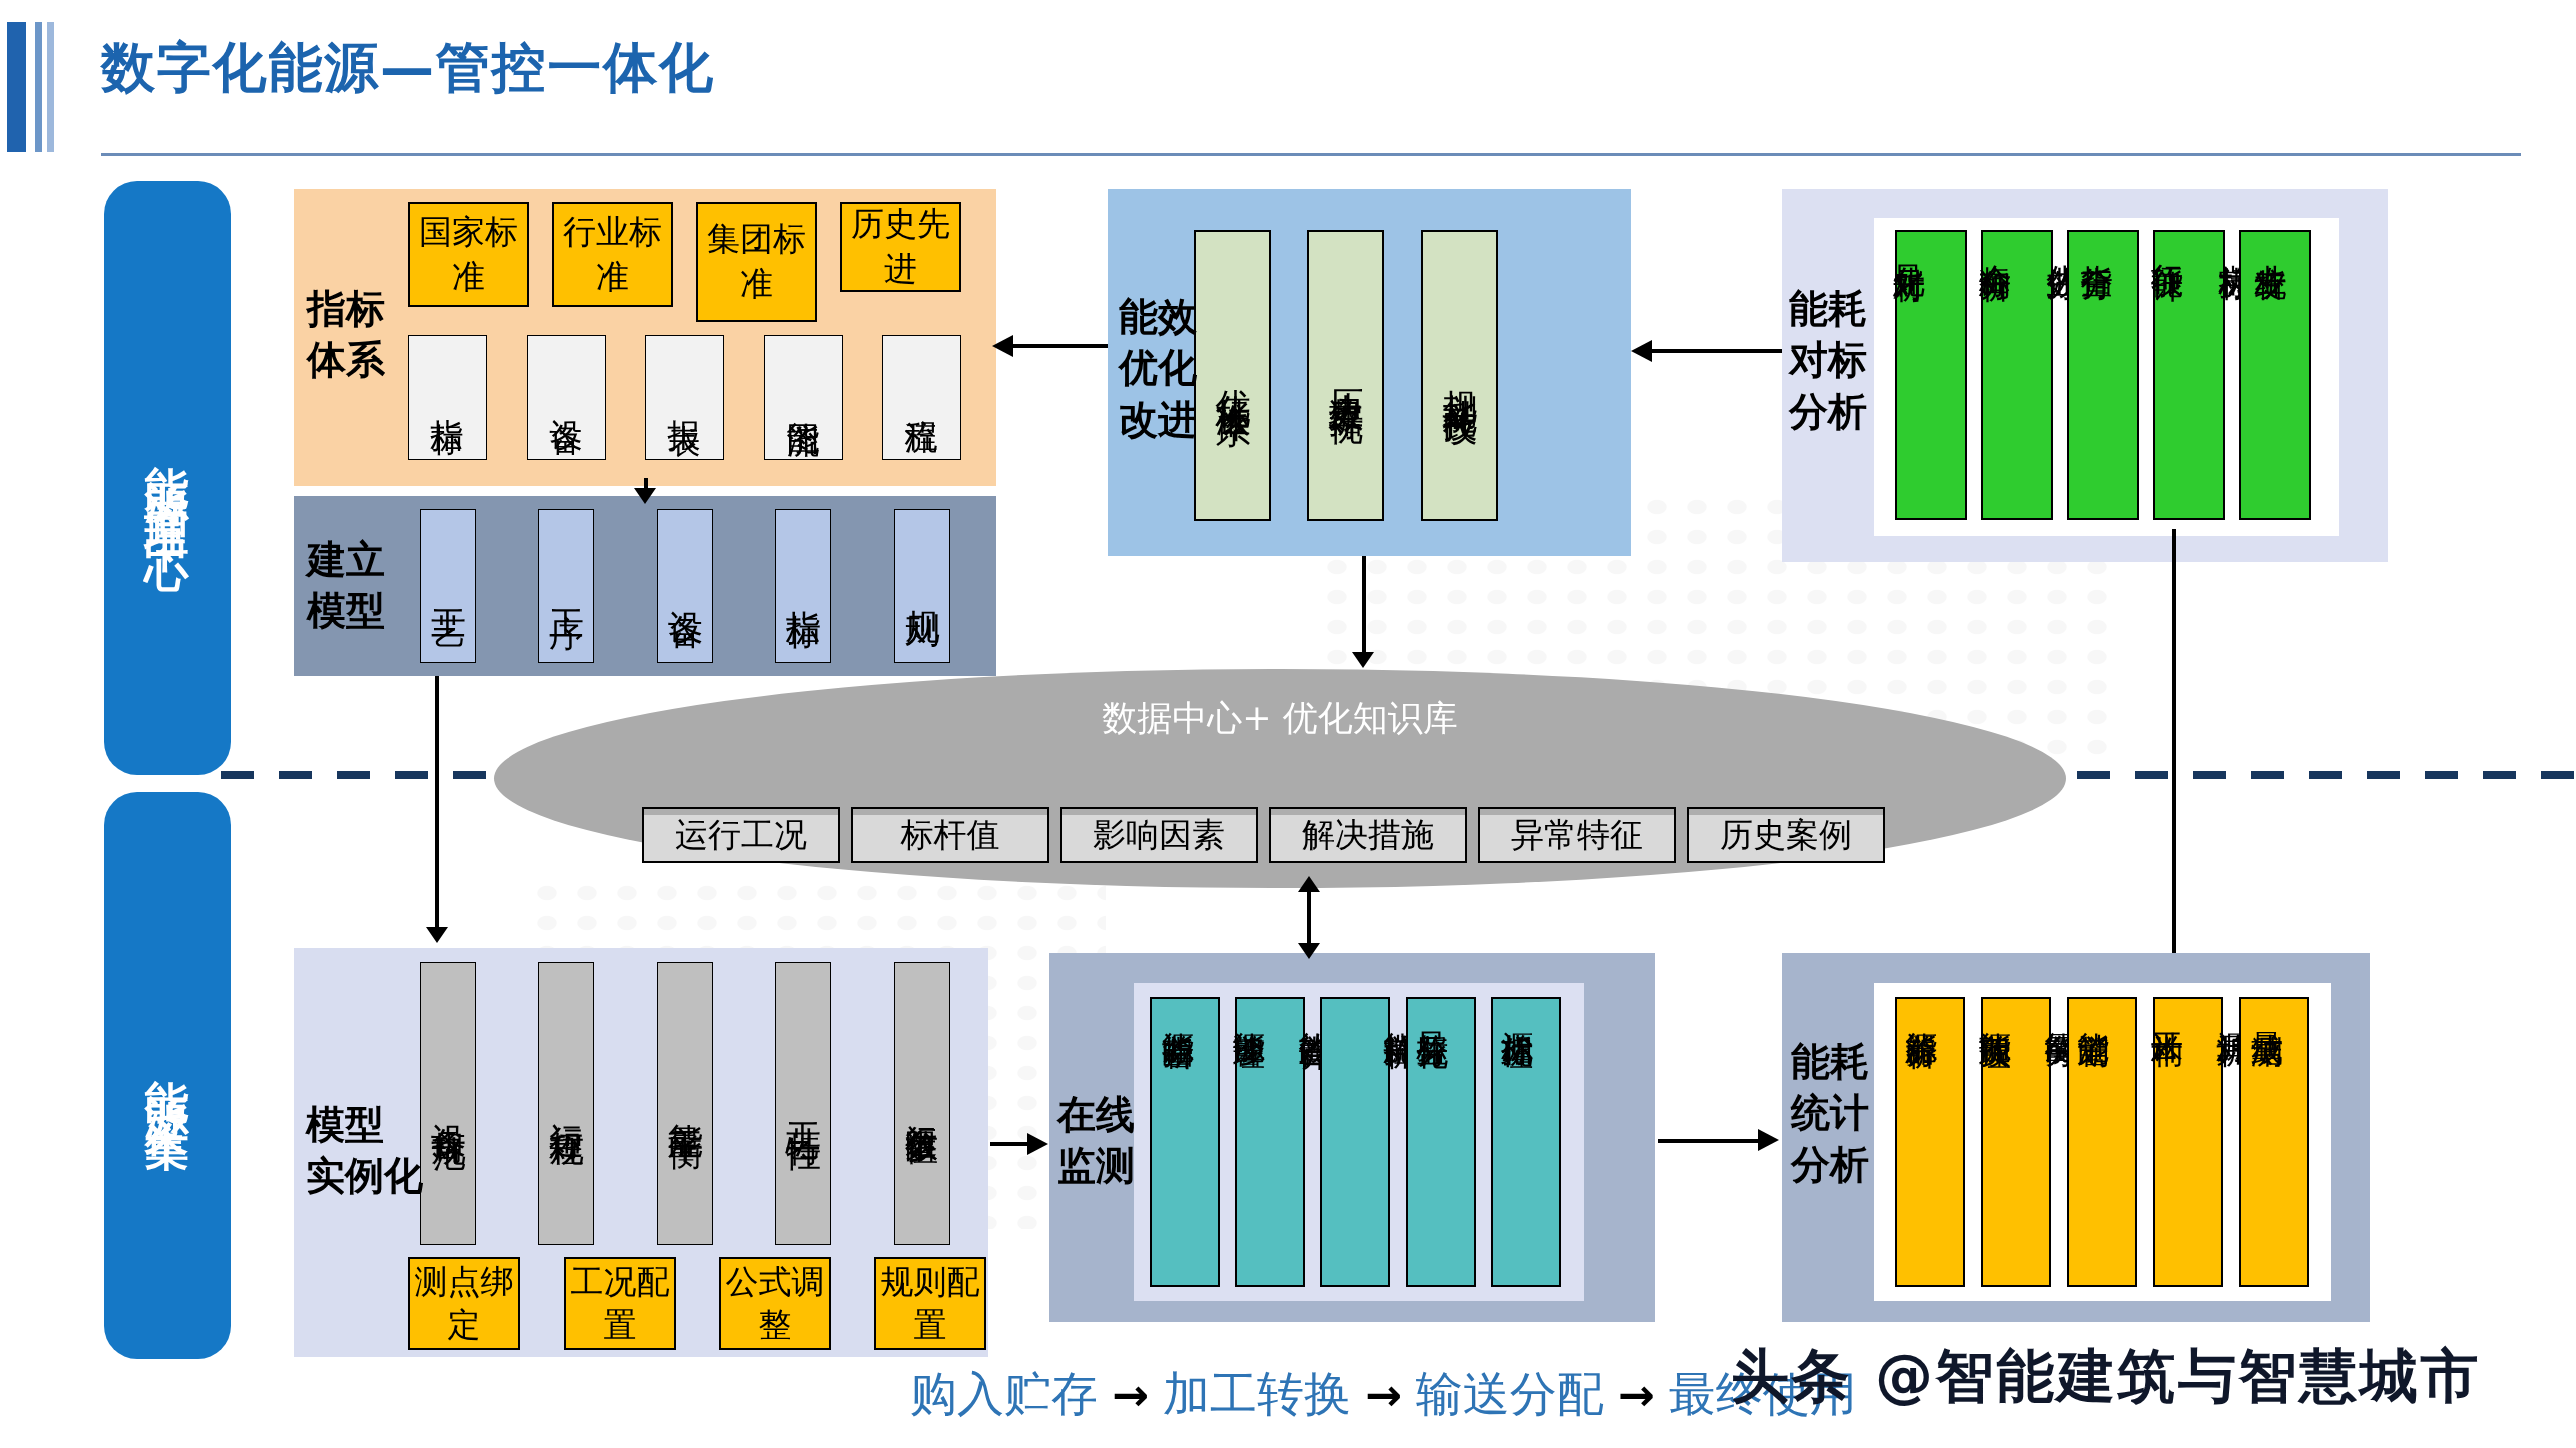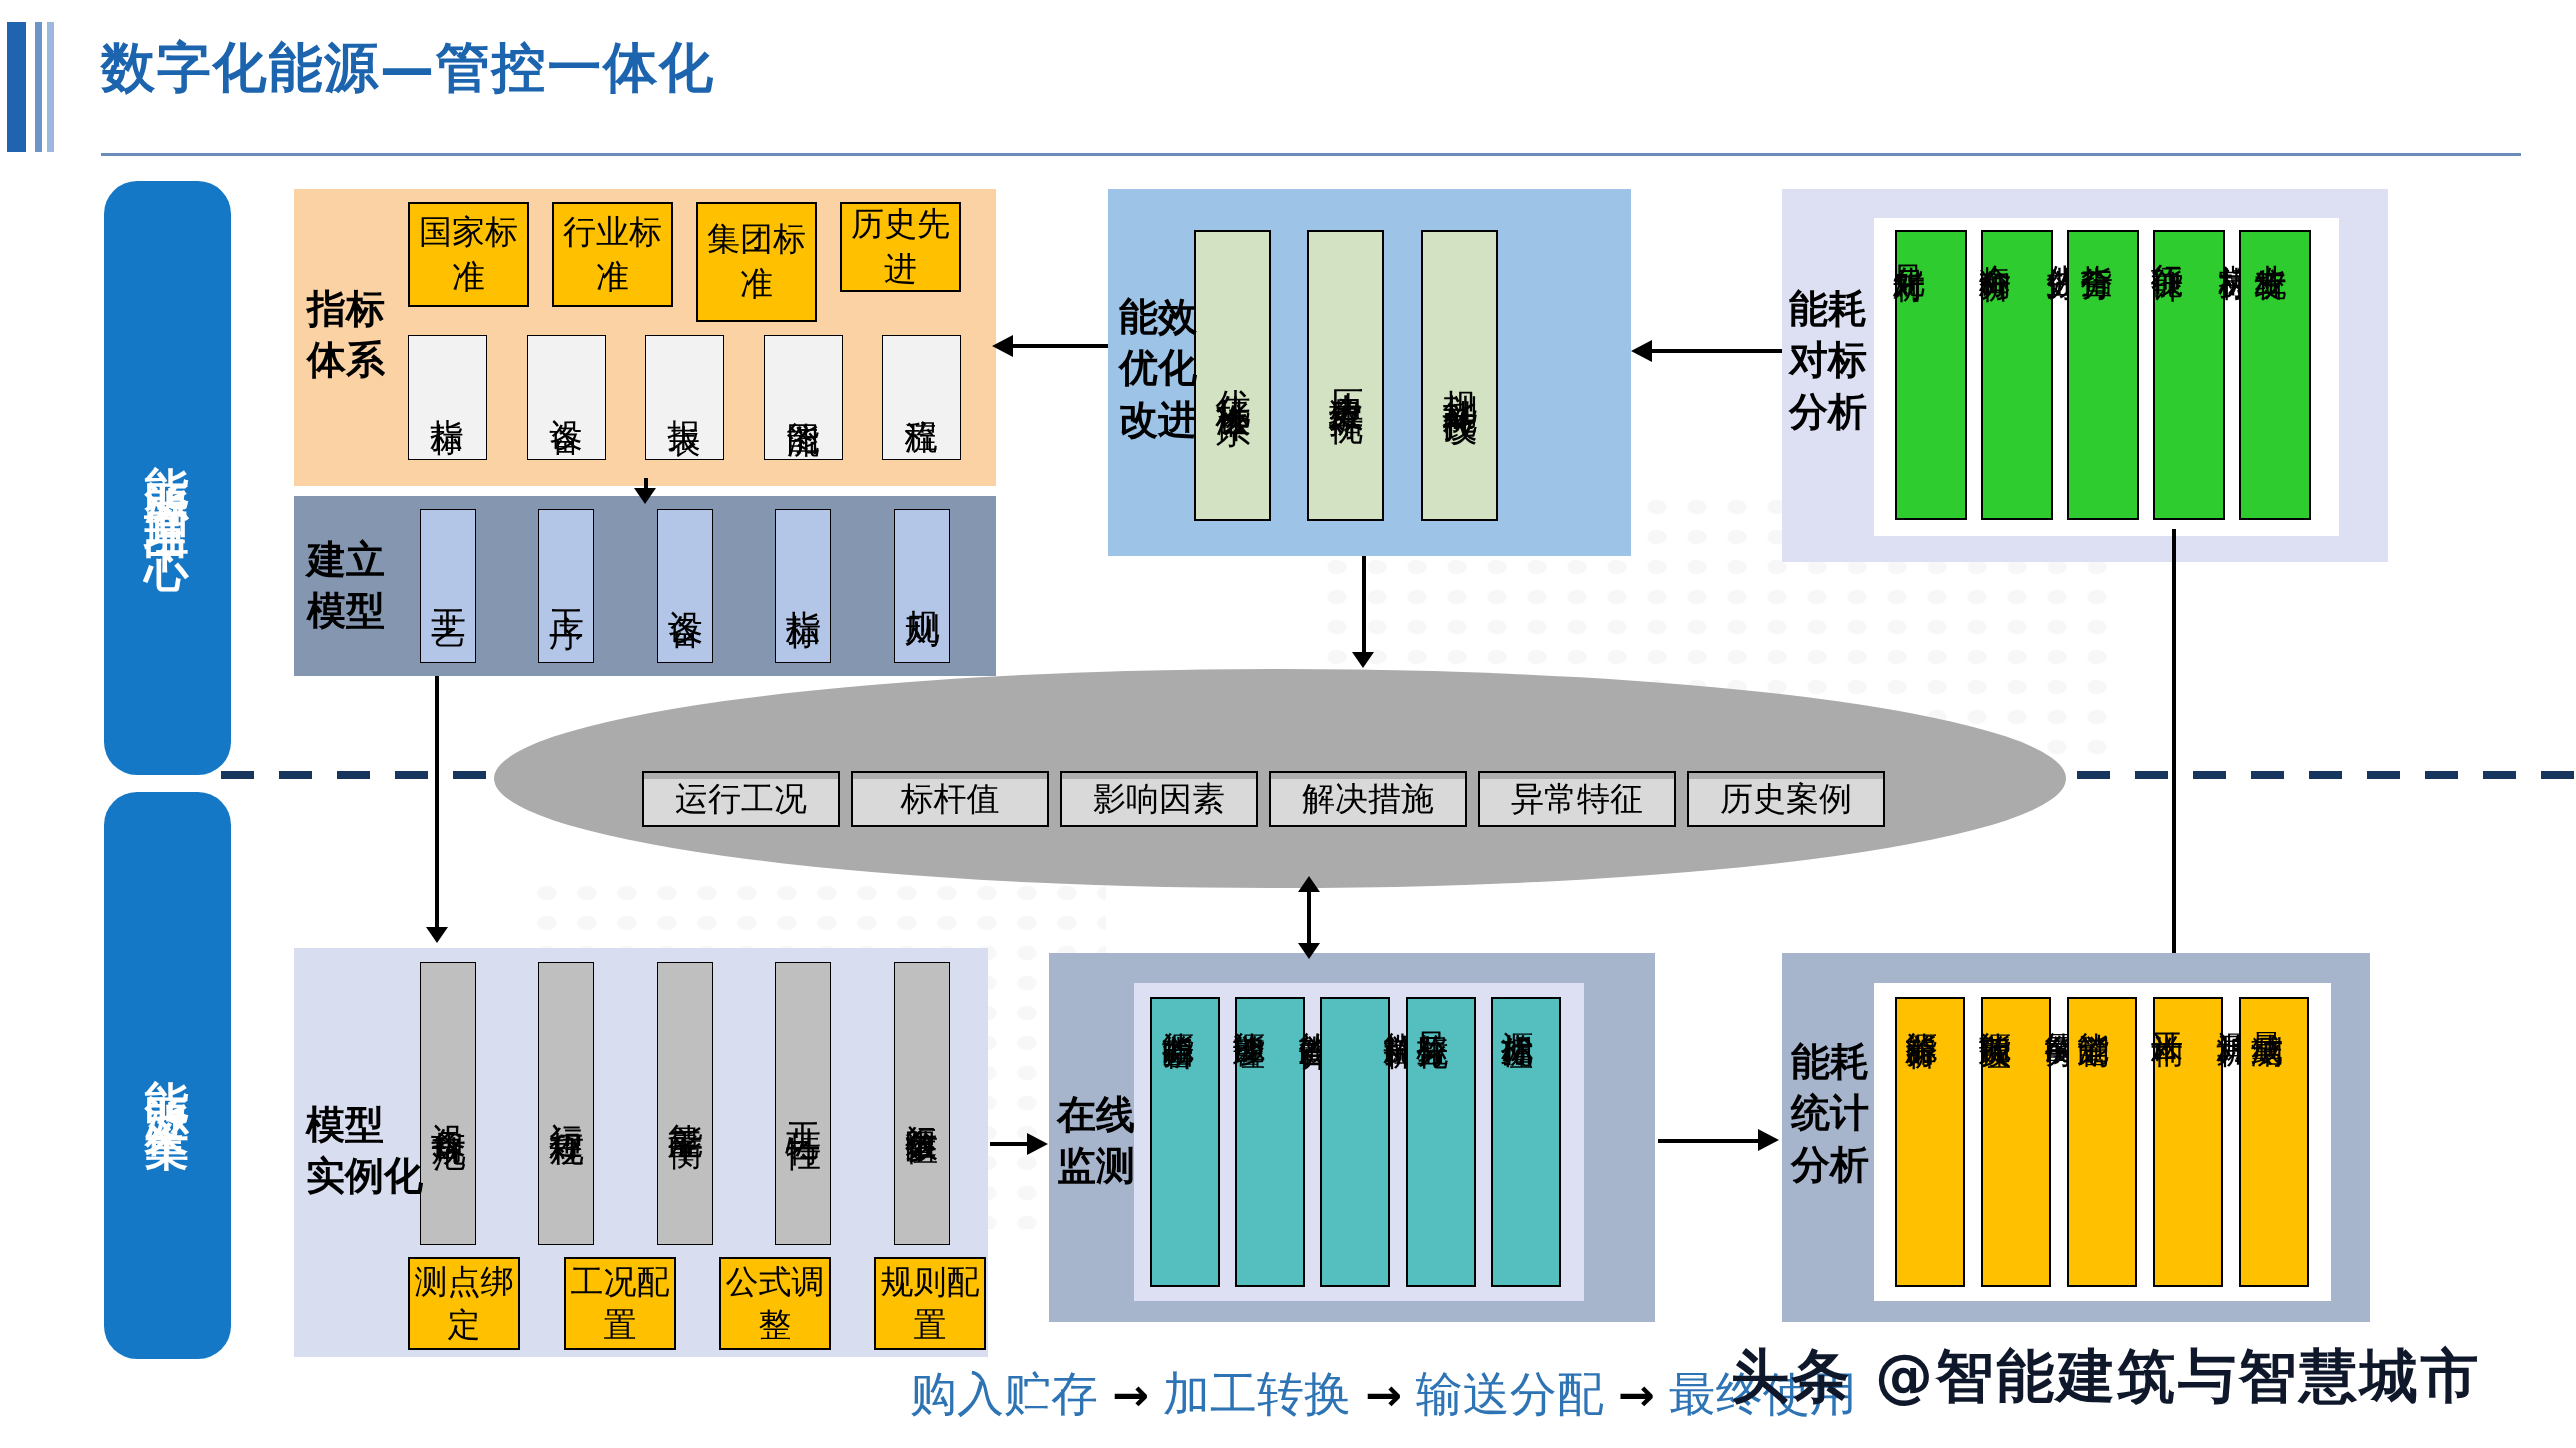--- a/index.html
+++ b/index.html
@@ -36,21 +36,21 @@
   
   .glitchbar{position:absolute;box-sizing:border-box;overflow:visible;z-index:3;}
   .gcol{position:absolute;top:7px;writing-mode:vertical-rl;text-orientation:upright;
         font-family:"DejaVu Serif","Liberation Serif",serif;font-size:32px;letter-spacing:1.8px;
         line-height:1;color:#000;z-index:5;white-space:nowrap;}
   .gcol.l{left:-3.5px;} .gcol.r{right:-28px;}
   
   #ellipse{left:494px;top:669px;width:1572px;height:219px;background:#ABABAB;border-radius:50%;z-index:2;}
   #kb-title{left:755px;top:695px;width:1050px;text-align:center;color:#fff;font-size:35px;
             font-family:"DejaVu Serif","Liberation Serif",serif;z-index:3;}
-  .kbox{background:#D9D9D9;border:2.6px solid #000;box-shadow:inset 0 6.1px 0 #aeaeae;font-size:33px;height:56px;}
+  .kbox{background:#D9D9D9;border:2.6px solid #000;box-shadow:inset 0 6.1px 0 #aeaeae;font-size:33px;height:56px;margin-top:36px;}
   
   .ln{position:absolute;background:#000;z-index:4;}
   .tri{position:absolute;width:0;height:0;z-index:4;}
   .tri.down{border-left:11.4px solid transparent;border-right:11.4px solid transparent;border-top:16.7px solid #000;}
   .tri.up{border-left:11.4px solid transparent;border-right:11.4px solid transparent;border-bottom:16.7px solid #000;}
   .tri.left{border-top:11.4px solid transparent;border-bottom:11.4px solid transparent;border-right:21px solid #000;}
   .tri.right{border-top:11.4px solid transparent;border-bottom:11.4px solid transparent;border-left:21px solid #000;}
   
   #flow{left:910px;top:1363px;display:flex;align-items:center;gap:14px;z-index:5;}
   .fstep{font-family:"DejaVu Serif","Liberation Serif",serif;font-size:47px;color:#2E74B5;}
@@ -158,20 +158,21 @@
   <div class="glitchbar" style="left:2153px;top:230px;width:72px;height:290px;background:#2FCC2F;border:2.6px solid #000;">
     <span class="gcol l">行能项计</span>
     <span class="gcol r">常执标标</span>
   </div>
   <div class="glitchbar" style="left:2239px;top:230px;width:72px;height:290px;background:#2FCC2F;border:2.6px solid #000;">
     <span class="gcol l" style="left:14px;">业专统析</span>
     <span class="gcol r"></span>
   </div>
 
   <div class="abs" id="ellipse"></div>
+  <div class="abs" id="kb-title">数据中心+ 优化知识库</div>
   <div class="hbox kbox" style="left:642px;top:771px;width:198px;">运行工况</div>
   <div class="hbox kbox" style="left:851px;top:771px;width:198px;">标杆值</div>
   <div class="hbox kbox" style="left:1060px;top:771px;width:198px;">影响因素</div>
   <div class="hbox kbox" style="left:1269px;top:771px;width:198px;">解决措施</div>
   <div class="hbox kbox" style="left:1478px;top:771px;width:198px;">异常特征</div>
   <div class="hbox kbox" style="left:1687px;top:771px;width:198px;">历史案例</div>
 
   <div class="panel" style="left:294px;top:948px;width:694px;height:409px;background:#D8DDF0;"></div>
   <div class="plabel" style="left:306px;top:1099px;">模型
 实例化</div>

